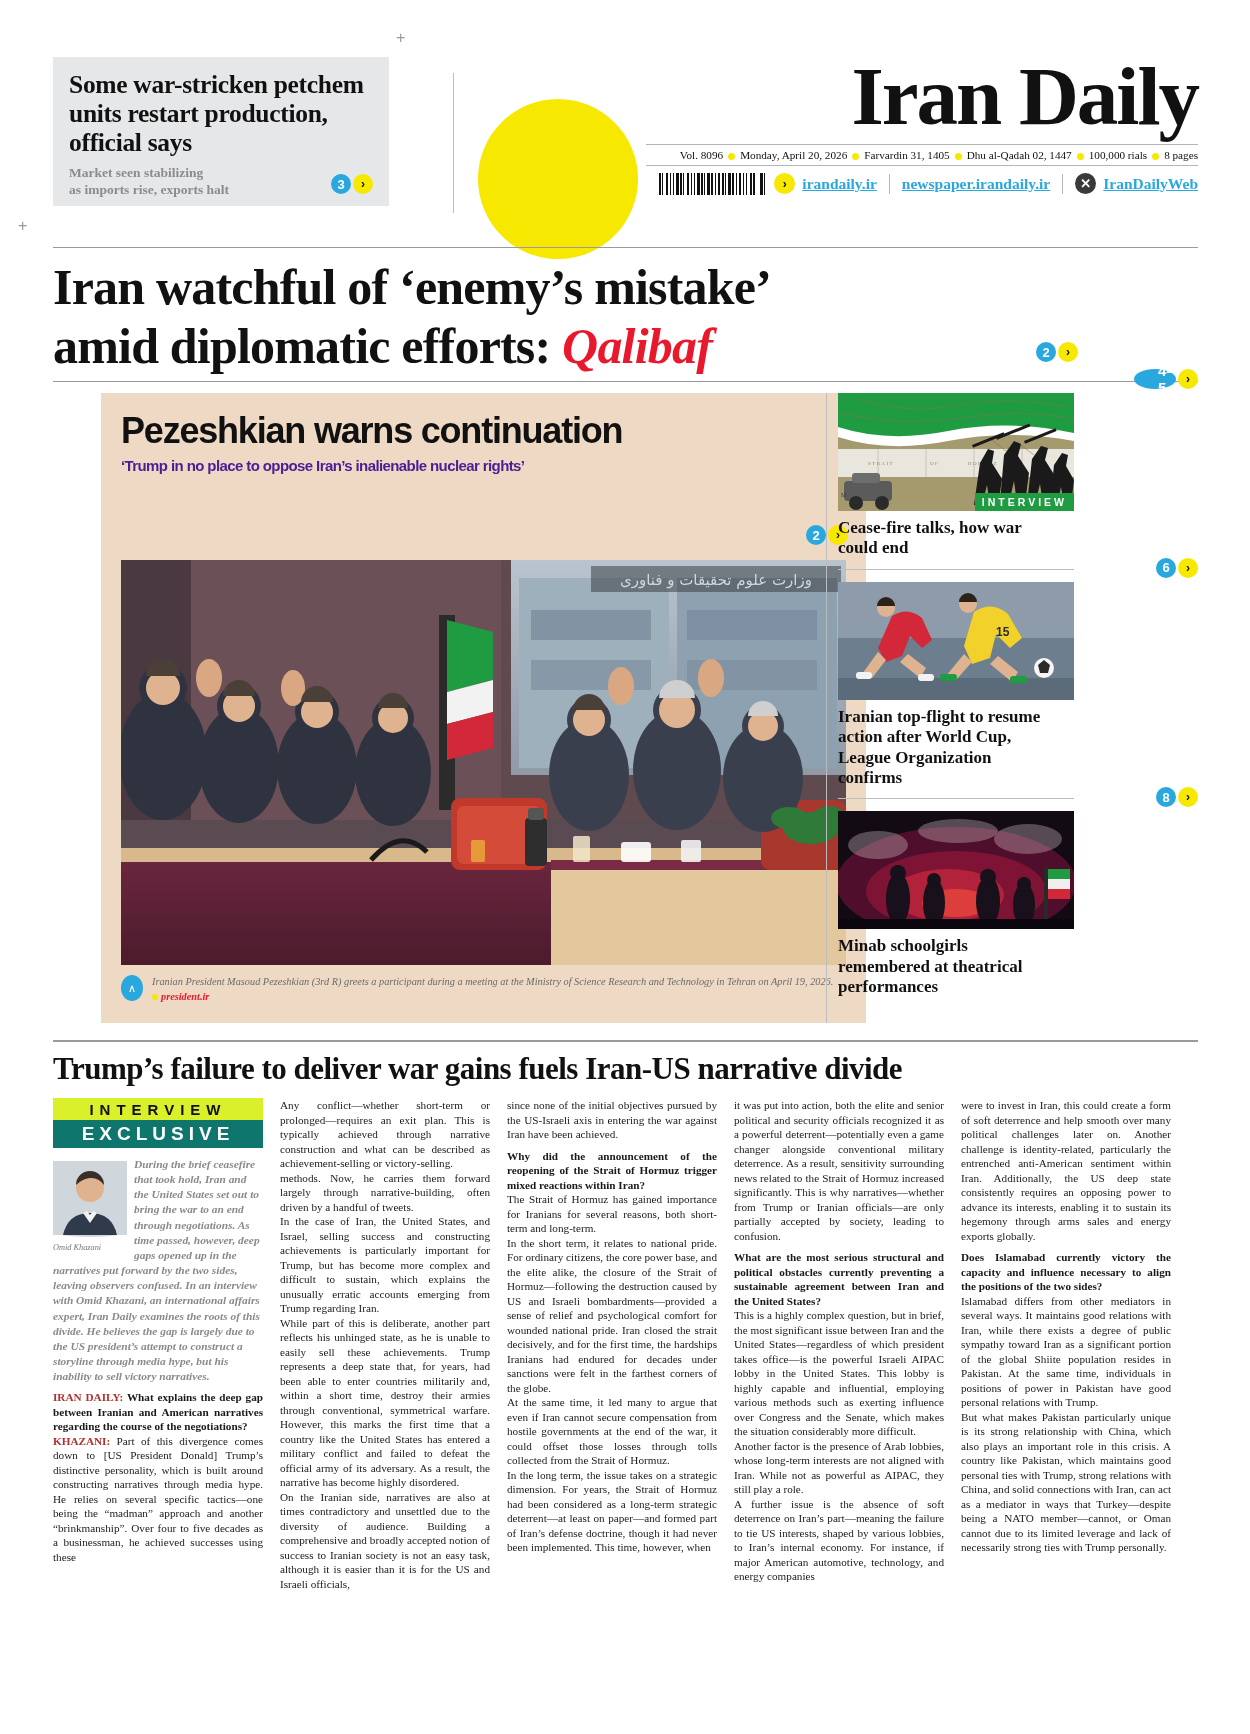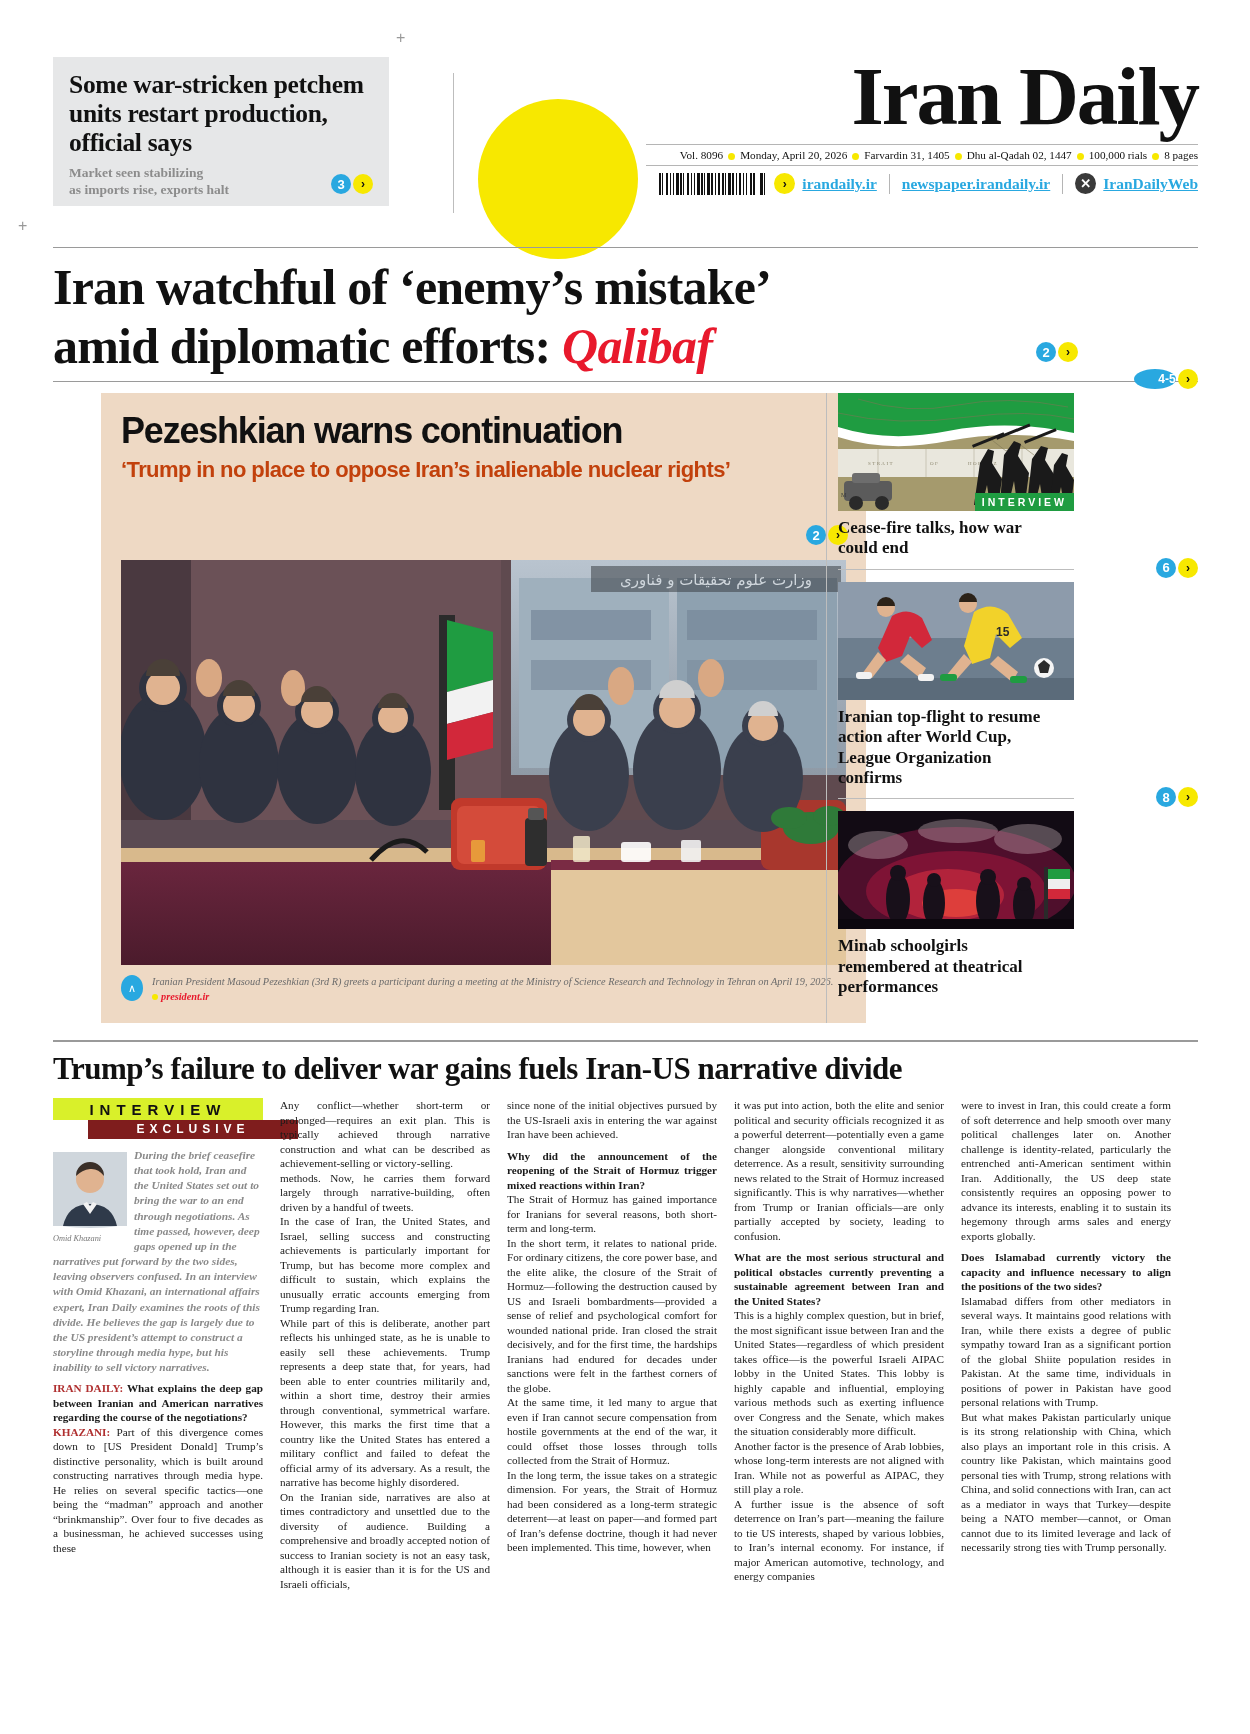--- a/index.html
+++ b/index.html
@@ -28,21 +28,21 @@
   .teaser .sub {
     margin-top: 8px; font-size: 13.5px; line-height: 1.25;
     color: #8c8c8c; font-weight: bold; font-family: "Liberation Serif", serif;
   }
   .pagebadge { display: inline-flex; align-items: center; gap: 2px; }
   .pnum {
     width: 20px; height: 20px; border-radius: 50%; background: #29a8e0; color: #fff;
     font-family: "Liberation Sans", sans-serif; font-weight: bold; font-size: 13px;
     display: inline-flex; align-items: center; justify-content: center;
   }
-  .pnum.wide { width: 42px; font-size: 12px; padding-left: 24px; }
+  .pnum.wide { width: 42px; font-size: 15px; padding-left: 24px; }
   .parrow {
     width: 20px; height: 20px; border-radius: 50%; background: #f7e800; color: #111;
     font-family: "Liberation Sans", sans-serif; font-weight: bold; font-size: 12px;
     display: inline-flex; align-items: center; justify-content: center;
   }
   .teaser .badgerow { position: absolute; right: 16px; bottom: 12px; }
 
   .vrule { position: absolute; left: 400px; top: 16px; width: 1px; height: 140px; background: #bdbdbd; }
 
   .sundot {
@@ -110,21 +110,21 @@
     margin-left: 48px;
   }
   .lead .kicker {
     padding: 18px 20px 0 20px;
     font-family: "Liberation Sans", sans-serif; font-weight: bold;
     font-size: 36px; line-height: 1.12; letter-spacing: -1.2px; color: #111;
   }
   .lead .deck {
     padding: 6px 20px 0 20px;
     font-family: "Liberation Sans", sans-serif; font-weight: bold;
-    font-size: 22px; line-height: 1.2; letter-spacing: -0.6px; color: #c2410c;
+    font-size: 15px; line-height: 1.2; letter-spacing: -0.6px; color: #4c1d95;
   }
   .lead .deckbadge { position: absolute; right: 18px; top: 132px; }
   .leadphoto {
     position: absolute; left: 20px; top: 167px; width: 725px; height: 405px;
     overflow: hidden; background: #5a4a52;
   }
   .caption {
     position: absolute; left: 20px; top: 582px; width: 725px;
     display: flex; gap: 9px; align-items: flex-start;
   }
@@ -171,23 +171,23 @@
   .col { width: 210px; font-family: "Liberation Serif", serif; font-size: 11.2px; line-height: 1.295; color: #1a1a1a; text-align: justify; }
   .col p { margin-bottom: 0px; }
   .col .q { font-weight: bold; margin-top: 7px; display: block; }
 
   .ilabel {
     width: 210px; background: #d9f02a; text-align: center;
     font-family: "Liberation Sans", sans-serif; font-weight: bold;
     font-size: 15px; letter-spacing: 6px; padding: 2px 0 1px 0; color: #111;
   }
   .elabel {
-    width: 210px; background: #7f1d1d; text-align: center; color: #fff;
+    width: 210px; background: #0f766e; text-align: center; color: #fff;
     font-family: "Liberation Sans", sans-serif; font-weight: bold;
-    font-size: 12px; letter-spacing: 5px; padding: 2px 0 1px 0; margin-bottom: 9px; margin-left: 35px;
+    font-size: 19px; letter-spacing: 5px; padding: 2px 0 1px 0; margin-bottom: 9px;
   }
   .standfirst {
     font-style: italic; font-weight: bold; color: #8a8a8a; font-size: 11.4px;
     line-height: 1.33; text-align: left;
   }
   .portrait-wrap { float: left; margin: 4px 7px 2px 0; width: 74px; }
   .portrait {
     width: 74px; height: 74px; border-radius: 50%; overflow: hidden; background: #cfd6dc; position: relative;
   }
   .portrait-name {

